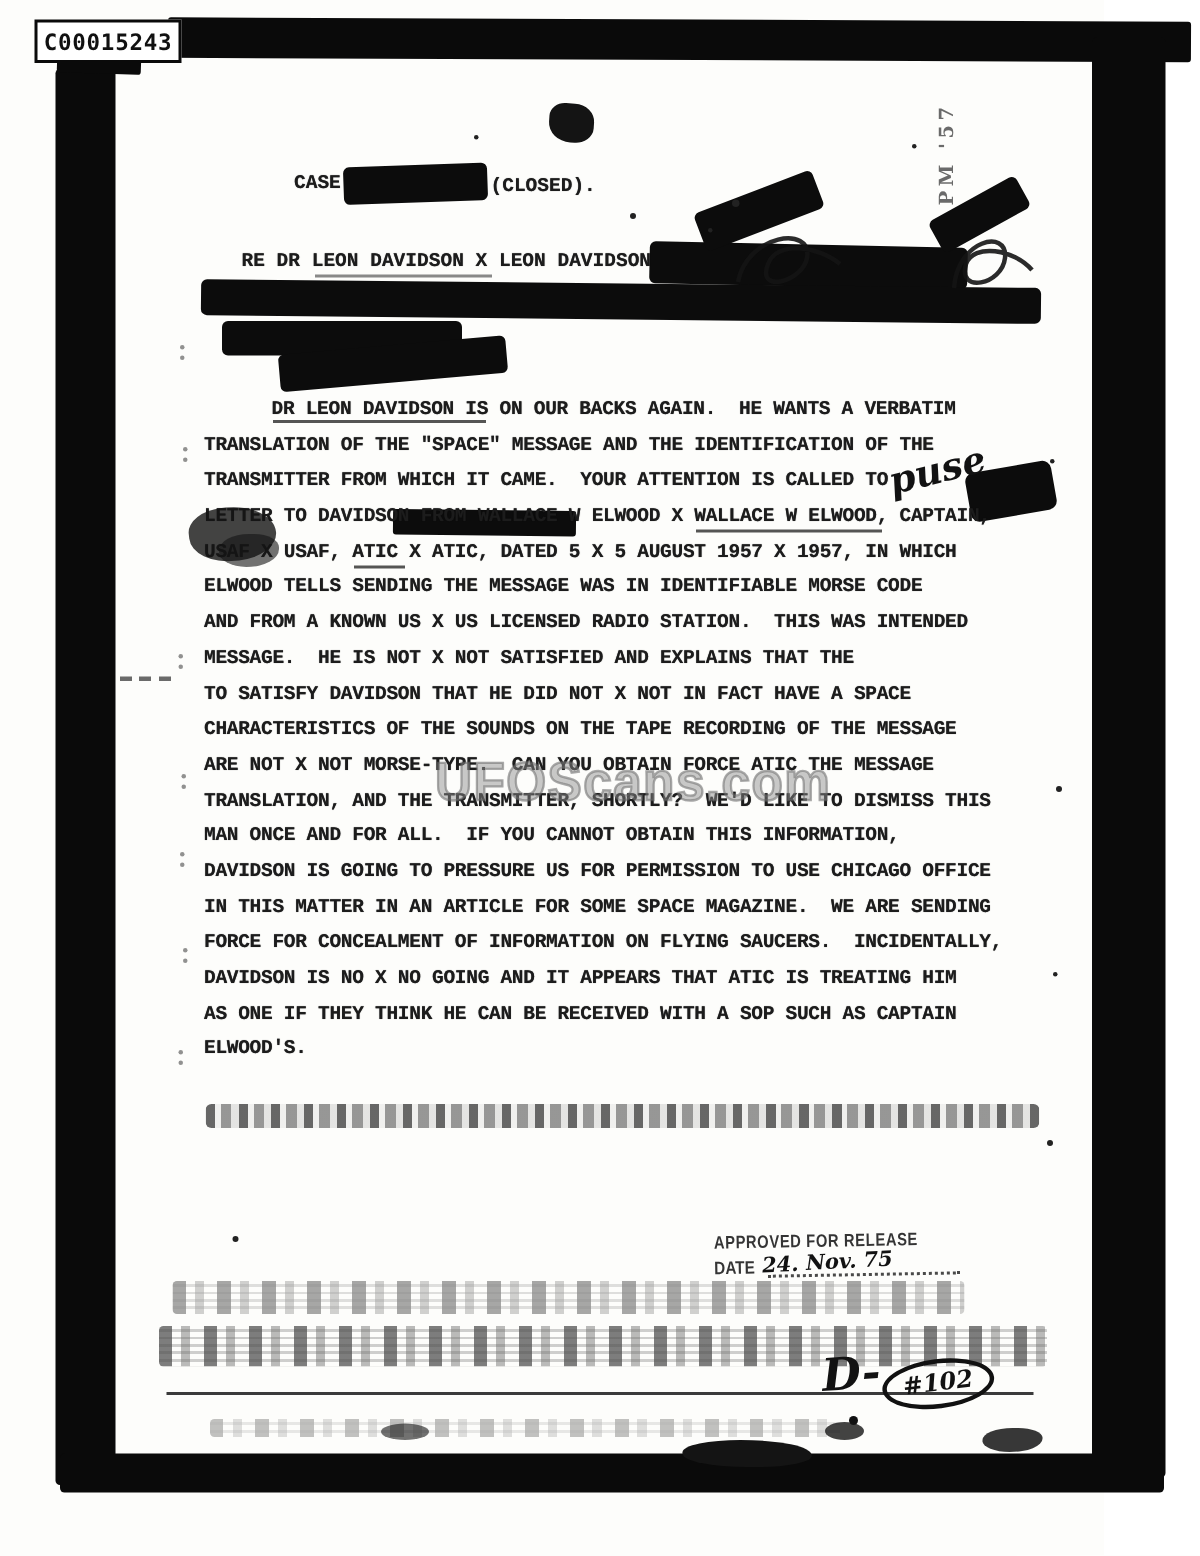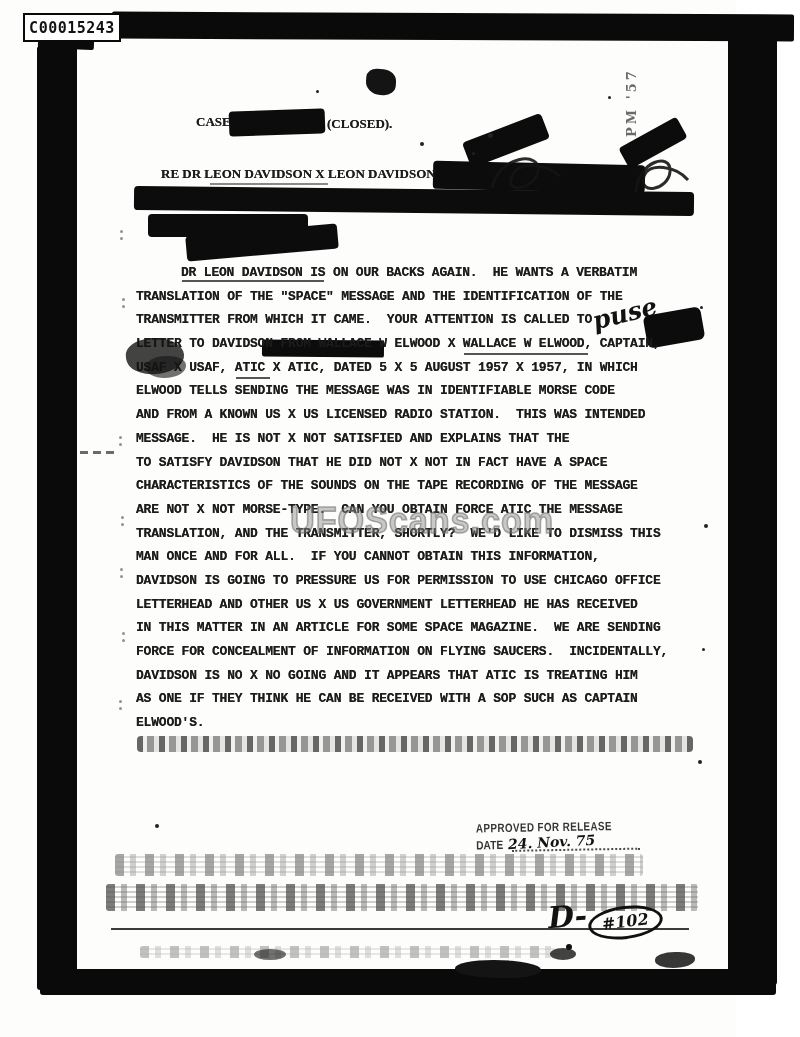--- a/index.html
+++ b/index.html
@@ -15,21 +15,21 @@
   .bar-bottom{left:40px;top:969px;width:736px;height:26px;border-radius:3px;}
   .id-box{position:absolute;left:23px;top:13px;width:94px;height:25px;background:#fff;
           border:2px solid #0a0a0a;display:flex;align-items:center;justify-content:center;
           font-family:"DejaVu Sans Mono",monospace;font-size:15px;font-weight:bold;color:#111;
           letter-spacing:.5px;z-index:4;}
   .id-foot{left:38px;top:37px;width:56px;height:12px;transform:rotate(2deg);border-radius:2px;}
 
   
   .tw{font-family:"Liberation Mono","DejaVu Sans Mono",monospace;font-weight:bold;color:#1c1c1c;
       text-shadow:0 0 .5px rgba(20,20,20,.8);}
-  .hdr{position:absolute;font-size:13px;white-space:pre;z-index:3;font-family:Liberation Serif, serif;}
+  .hdr{position:absolute;font-size:13px;white-space:pre;z-index:3;}
   #body-text{position:absolute;left:136px;top:261px;width:560px;font-size:13px;
              line-height:23.7px;letter-spacing:-.2px;z-index:3;}
   #body-text .bodyline{white-space:pre;height:23.7px;}
   #body-text .bodyline:first-child{text-indent:45px;}
 
   
   .red{position:absolute;background:#0c0c0c;border-radius:4px;z-index:2;}
   .uline{position:absolute;height:2px;background:#2a2a2a;opacity:.8;z-index:3;}
   .smudge{position:absolute;z-index:4;border-radius:4px;opacity:.7;
      background:repeating-linear-gradient(90deg,rgba(15,15,15,.9) 0 6px,rgba(15,15,15,.08) 6px 10px,
@@ -118,21 +118,20 @@
     <div class="bodyline">USAF X USAF, ATIC X ATIC, DATED 5 X 5 AUGUST 1957 X 1957, IN WHICH</div>
     <div class="bodyline">ELWOOD TELLS SENDING THE MESSAGE WAS IN IDENTIFIABLE MORSE CODE</div>
     <div class="bodyline">AND FROM A KNOWN US X US LICENSED RADIO STATION.  THIS WAS INTENDED</div>
     <div class="bodyline">MESSAGE.  HE IS NOT X NOT SATISFIED AND EXPLAINS THAT THE</div>
     <div class="bodyline">TO SATISFY DAVIDSON THAT HE DID NOT X NOT IN FACT HAVE A SPACE</div>
     <div class="bodyline">CHARACTERISTICS OF THE SOUNDS ON THE TAPE RECORDING OF THE MESSAGE</div>
     <div class="bodyline">ARE NOT X NOT MORSE-TYPE.  CAN YOU OBTAIN FORCE ATIC THE MESSAGE</div>
     <div class="bodyline">TRANSLATION, AND THE TRANSMITTER, SHORTLY?  WE'D LIKE TO DISMISS THIS</div>
     <div class="bodyline">MAN ONCE AND FOR ALL.  IF YOU CANNOT OBTAIN THIS INFORMATION,</div>
     <div class="bodyline">DAVIDSON IS GOING TO PRESSURE US FOR PERMISSION TO USE CHICAGO OFFICE</div>
-    <div class="bodyline">LETTERHEAD AND OTHER US X US GOVERNMENT LETTERHEAD HE HAS RECEIVED</div>
     <div class="bodyline">IN THIS MATTER IN AN ARTICLE FOR SOME SPACE MAGAZINE.  WE ARE SENDING</div>
     <div class="bodyline">FORCE FOR CONCEALMENT OF INFORMATION ON FLYING SAUCERS.  INCIDENTALLY,</div>
     <div class="bodyline">DAVIDSON IS NO X NO GOING AND IT APPEARS THAT ATIC IS TREATING HIM</div>
     <div class="bodyline">AS ONE IF THEY THINK HE CAN BE RECEIVED WITH A SOP SUCH AS CAPTAIN</div>
     <div class="bodyline">ELWOOD'S.</div>
   </div>
 
   <div class="uline" style="left:182px;top:280px;width:142px;"></div>
   <div class="red" style="left:262px;top:340px;width:122px;height:17px;transform:rotate(.6deg);border-radius:2px;"></div>
   <div class="uline" style="left:464px;top:353px;width:124px;"></div>

